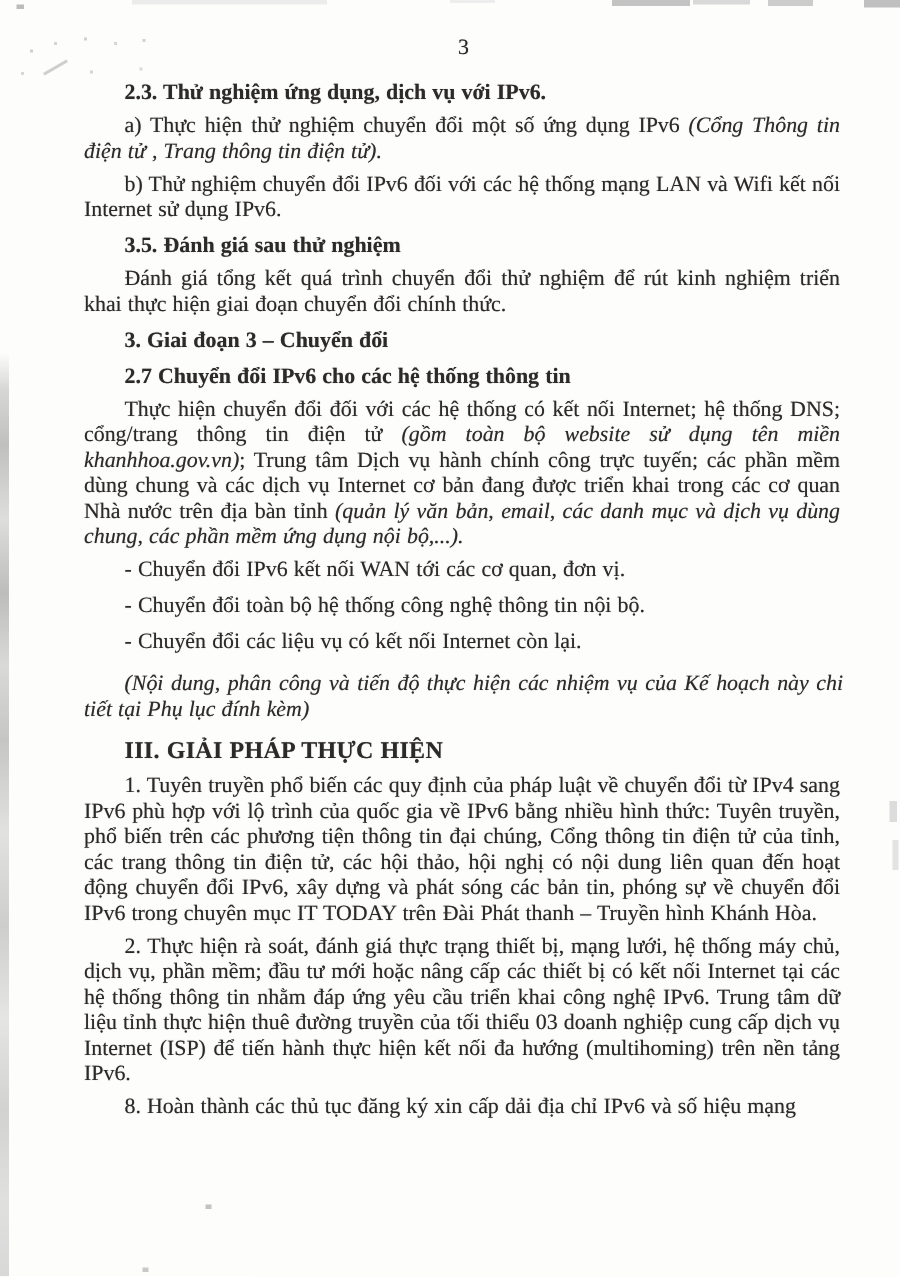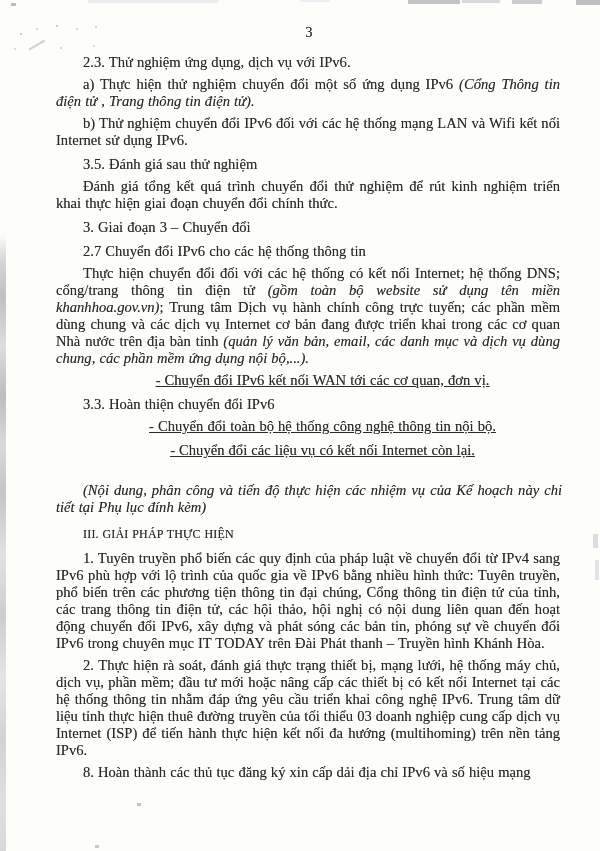--- a/index.html
+++ b/index.html
@@ -32,36 +32,35 @@
   .body-host p {
     margin: 0 2px 5px 0;
     text-indent: 27px;
     text-align: justify;
   }
   .body-host p.heading {
     text-align: left;
     margin: 7px 0 5px 0;
   }
   .body-host p.list-item {
-    text-align: center;
+    text-align: left;
     margin: 0 0 7px 0;
-    text-decoration: underline;
   }
   .body-host p.note {
-    margin: 23px 0 5px 0;
+    margin: 11px 0 5px 0;
     text-align: justify;
     font-family: Liberation Serif, serif;
   }
   .body-host p.section-heading {
     text-align: left;
-    font-size: 12px;
+    font-size: 16px;
     margin: 10px 0 7px 0;
     letter-spacing: 0.2px;
   }
-  .b { font-weight: normal; }
+  .b { font-weight: bold; }
   .i { font-style: italic; }
 
   
   .artifact { position: absolute; pointer-events: none; }
   .left-shadow {
     left: 0; top: 235px; width: 6px; height: 616px;
     background: linear-gradient(180deg,
       rgba(0,0,0,0) 0%, #b9b9b9 4%, #8f8f8f 10%, #c5c5c5 18%,
       #8a8a8a 26%, #bdbdbd 34%, #999999 42%, #cccccc 52%,
       #a8a8a8 62%, #d2d2d2 72%, #b0b0b0 82%, #c9c9c9 92%, #bbbbbb 100%);
@@ -118,21 +117,20 @@
     <div class="body-host">
         <p class="heading"><span class="b">2.3. Thử nghiệm ứng dụng, dịch vụ với IPv6.</span></p>
         <p class="body"><span>a) Thực hiện thử nghiệm chuyển đổi một số ứng dụng IPv6 </span><span class="i">(Cổng Thông tin điện tử , Trang thông tin điện tử).</span></p>
         <p class="body"><span>b) Thử nghiệm chuyển đổi IPv6 đối với các hệ thống mạng LAN và Wifi kết nối Internet sử dụng IPv6.</span></p>
         <p class="heading"><span class="b">3.5. Đánh giá sau thử nghiệm</span></p>
         <p class="body"><span>Đánh giá tổng kết quá trình chuyển đổi thử nghiệm để rút kinh nghiệm triển khai thực hiện giai đoạn chuyển đổi chính thức.</span></p>
         <p class="heading"><span class="b">3. Giai đoạn 3 – Chuyển đổi</span></p>
         <p class="heading"><span class="b">2.7 Chuyển đổi IPv6 cho các hệ thống thông tin</span></p>
         <p class="body"><span>Thực hiện chuyển đổi đối với các hệ thống có kết nối Internet; hệ thống DNS; cổng/trang thông tin điện tử </span><span class="i">(gồm toàn bộ website sử dụng tên miền khanhhoa.gov.vn)</span><span>; Trung tâm Dịch vụ hành chính công trực tuyến; các phần mềm dùng chung và các dịch vụ Internet cơ bản đang được triển khai trong các cơ quan Nhà nước trên địa bàn tỉnh </span><span class="i">(quản lý văn bản, email, các danh mục và dịch vụ dùng chung, các phần mềm ứng dụng nội bộ,...).</span></p>
         <p class="list-item"><span>- Chuyển đổi IPv6 kết nối WAN tới các cơ quan, đơn vị.</span></p>
-        <p class="heading"><span class="b">3.3. Hoàn thiện chuyển đổi IPv6</span></p>
         <p class="list-item"><span>- Chuyển đổi toàn bộ hệ thống công nghệ thông tin nội bộ.</span></p>
         <p class="list-item"><span>- Chuyển đổi các liệu vụ có kết nối Internet còn lại.</span></p>
         <p class="note"><span class="i">(Nội dung, phân công và tiến độ thực hiện các nhiệm vụ của Kế hoạch này chi tiết tại Phụ lục đính kèm)</span></p>
         <p class="section-heading"><span class="b">III. GIẢI PHÁP THỰC HIỆN</span></p>
         <p class="body"><span>1. Tuyên truyền phổ biến các quy định của pháp luật về chuyển đổi từ IPv4 sang IPv6 phù hợp với lộ trình của quốc gia về IPv6 bằng nhiều hình thức: Tuyên truyền, phổ biến trên các phương tiện thông tin đại chúng, Cổng thông tin điện tử của tỉnh, các trang thông tin điện tử, các hội thảo, hội nghị có nội dung liên quan đến hoạt động chuyển đổi IPv6, xây dựng và phát sóng các bản tin, phóng sự về chuyển đổi IPv6 trong chuyên mục IT TODAY trên Đài Phát thanh – Truyền hình Khánh Hòa.</span></p>
         <p class="body"><span>2. Thực hiện rà soát, đánh giá thực trạng thiết bị, mạng lưới, hệ thống máy chủ, dịch vụ, phần mềm; đầu tư mới hoặc nâng cấp các thiết bị có kết nối Internet tại các hệ thống thông tin nhằm đáp ứng yêu cầu triển khai công nghệ IPv6. Trung tâm dữ liệu tỉnh thực hiện thuê đường truyền của tối thiểu 03 doanh nghiệp cung cấp dịch vụ Internet (ISP) để tiến hành thực hiện kết nối đa hướng (multihoming) trên nền tảng IPv6.</span></p>
         <p class="body"><span>8. Hoàn thành các thủ tục đăng ký xin cấp dải địa chỉ IPv6 và số hiệu mạng</span></p>
       </div>
   </div>
 

